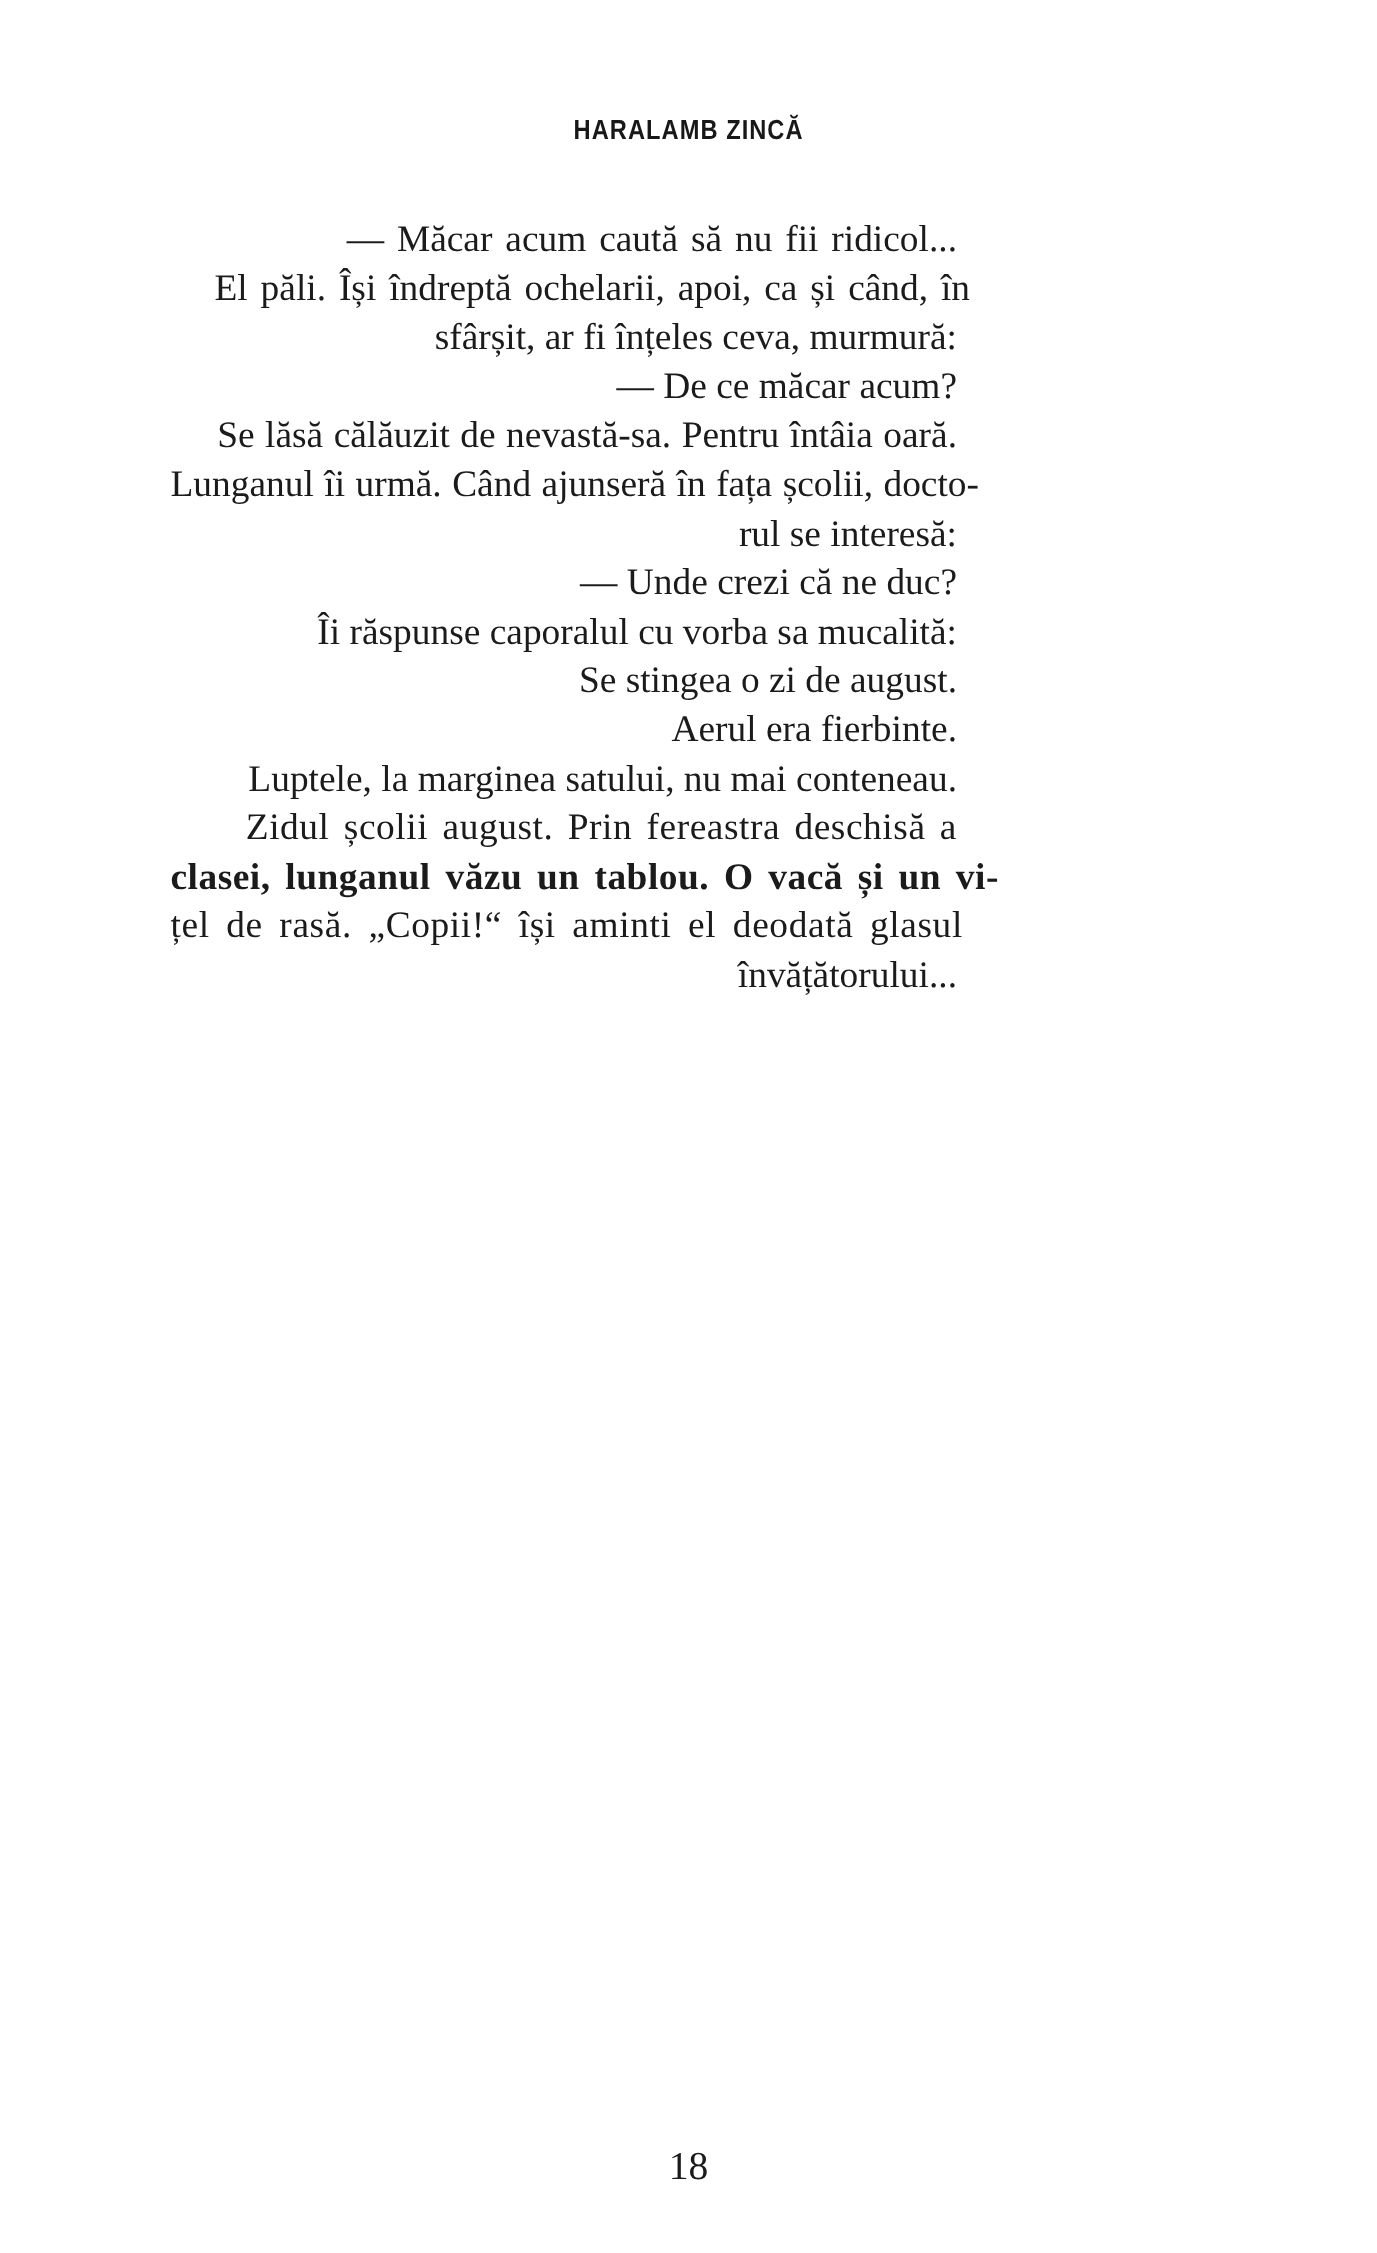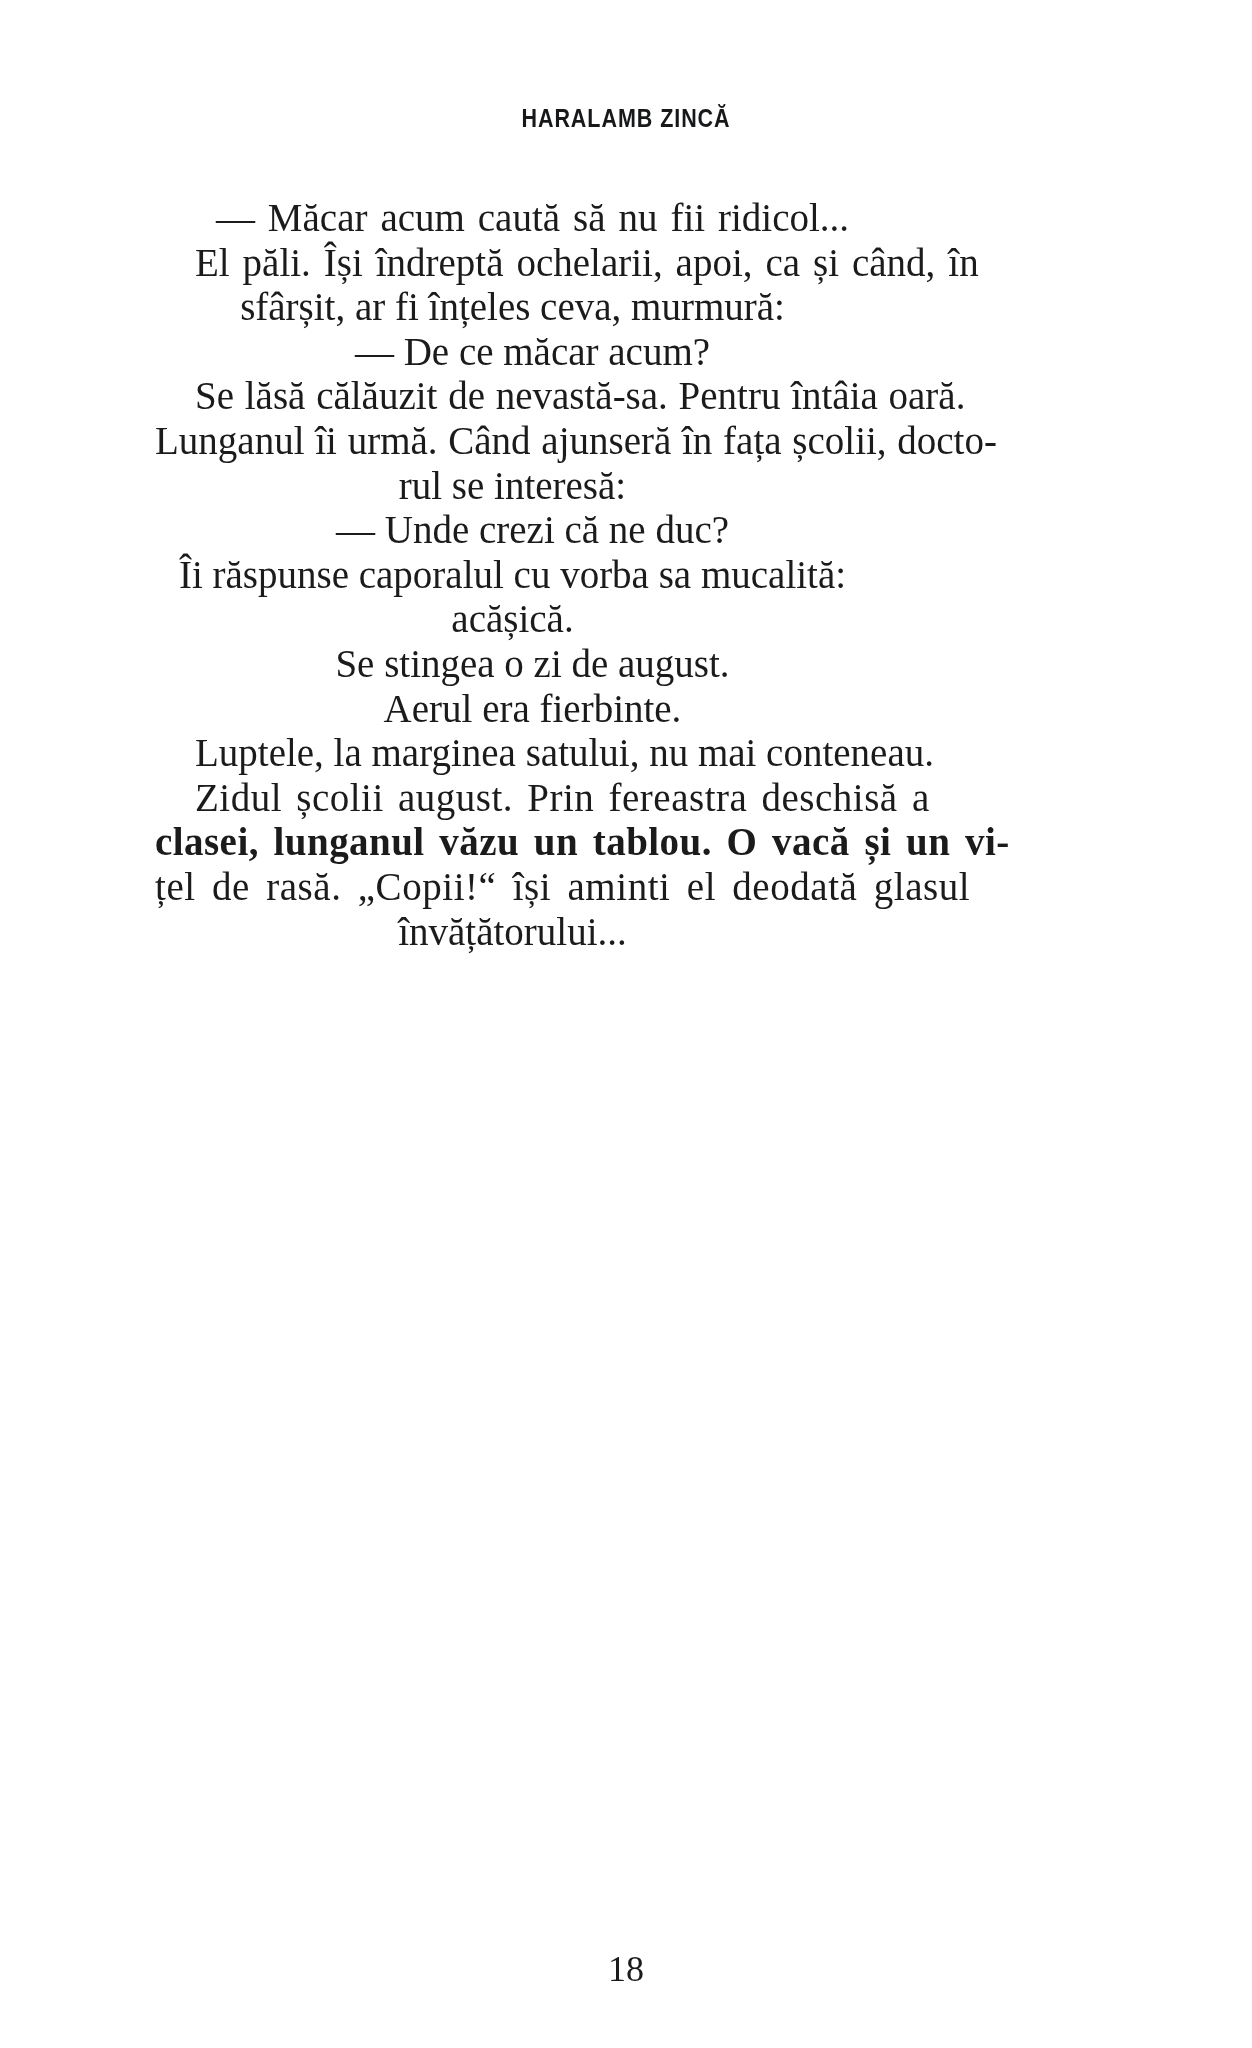--- a/index.html
+++ b/index.html
@@ -29,24 +29,24 @@
     letter-spacing: 1.1px;
     color: #17181a;
     transform: scaleX(0.86);
     transform-origin: center center;
   }
   .text-block {
     position: absolute;
     top: 180px;
     left: 155px;
     width: 715px;
-    font-size: 39px;
+    font-size: 34px;
     line-height: 44.6px;
     color: #1b1b1c;
-    text-align: center;
+    text-align: right;
   }
   .ln {
     display: block;
     white-space: pre;
   }
   .ln-just {
     display: block;
     white-space: nowrap;
   }
   
@@ -79,21 +79,20 @@
   <div class="text-block">
     <span class="ln indent j1">— Măcar acum caută să nu fii ridicol...</span>
     <span class="ln-just indent j1">El păli. Își îndreptă ochelarii, apoi, ca și când, în</span>
     <span class="ln">sfârșit, ar fi înțeles ceva, murmură:</span>
     <span class="ln indent">— De ce măcar acum?</span>
     <span class="ln-just indent j2">Se lăsă călăuzit de nevastă-sa. Pentru întâia oară.</span>
     <span class="ln-just j2">Lunganul îi urmă. Când ajunseră în fața școlii, docto-</span>
     <span class="ln">rul se interesă:</span>
     <span class="ln indent">— Unde crezi că ne duc?</span>
     <span class="ln">Îi răspunse caporalul cu vorba sa mucalită:</span>
-    <span class="ln">acășică.</span>
     <span class="ln indent">Se stingea o zi de august.</span>
     <span class="ln indent">Aerul era fierbinte.</span>
     <span class="ln indent">Luptele, la marginea satului, nu mai conteneau.</span>
     <span class="ln-just indent j4">Zidul școlii august. Prin fereastra deschisă a</span>
     <span class="ln-just j5">clasei, lunganul văzu un tablou. O vacă și un vi-</span>
     <span class="ln-just j6">țel de rasă. „Copii!“ își aminti el deodată glasul</span>
     <span class="ln">învățătorului...</span>
   </div>
 
   <div class="folio">18</div>

